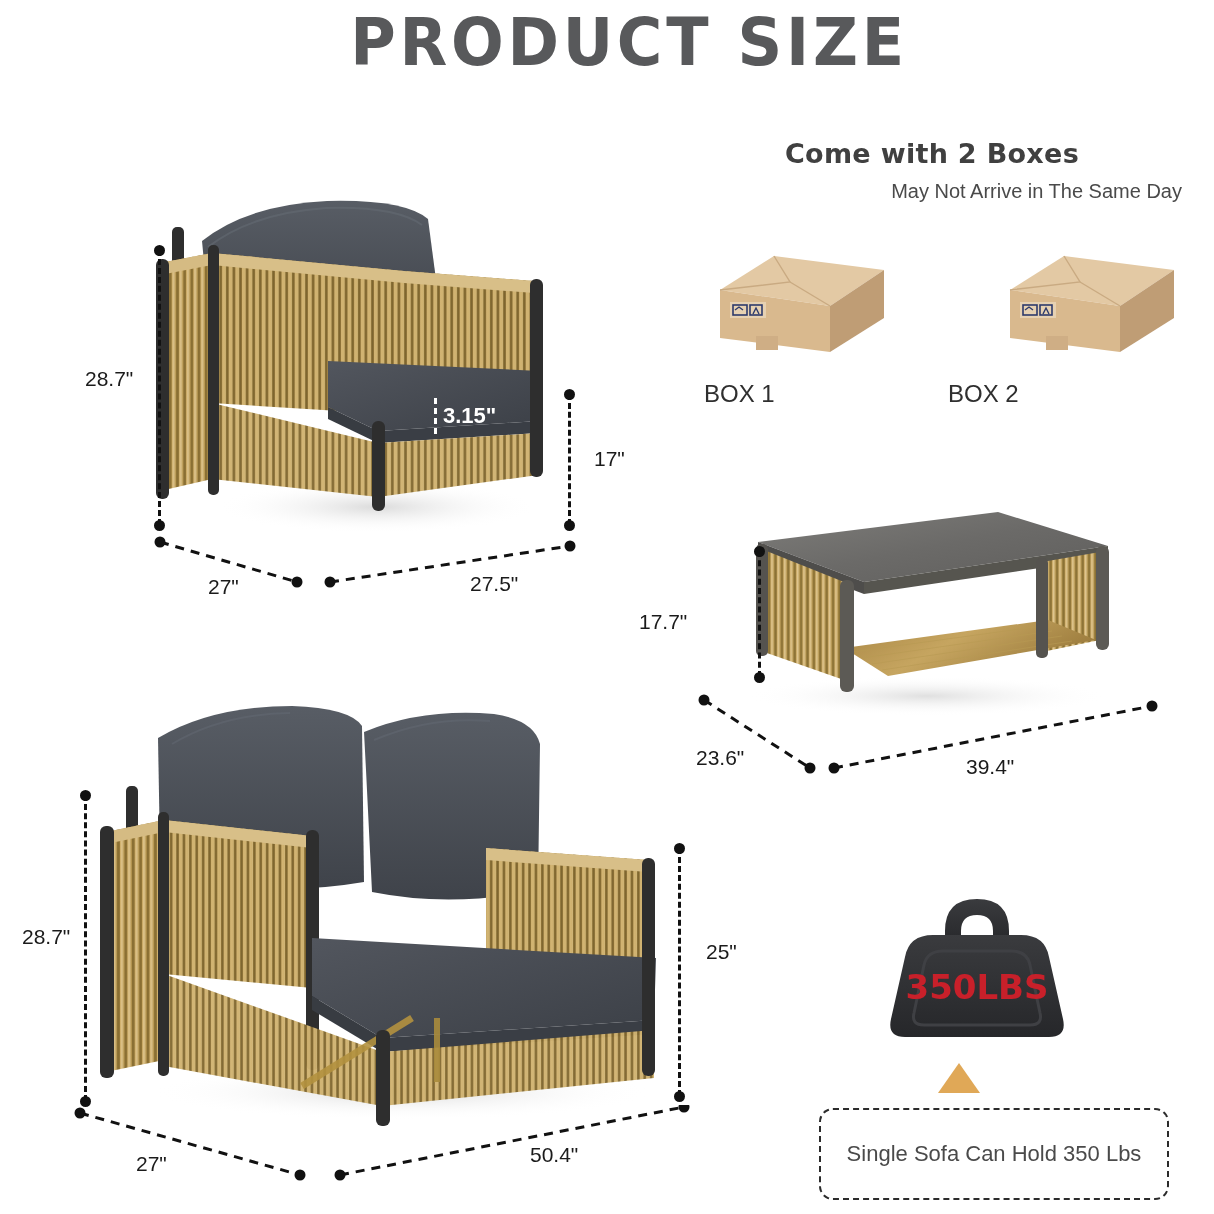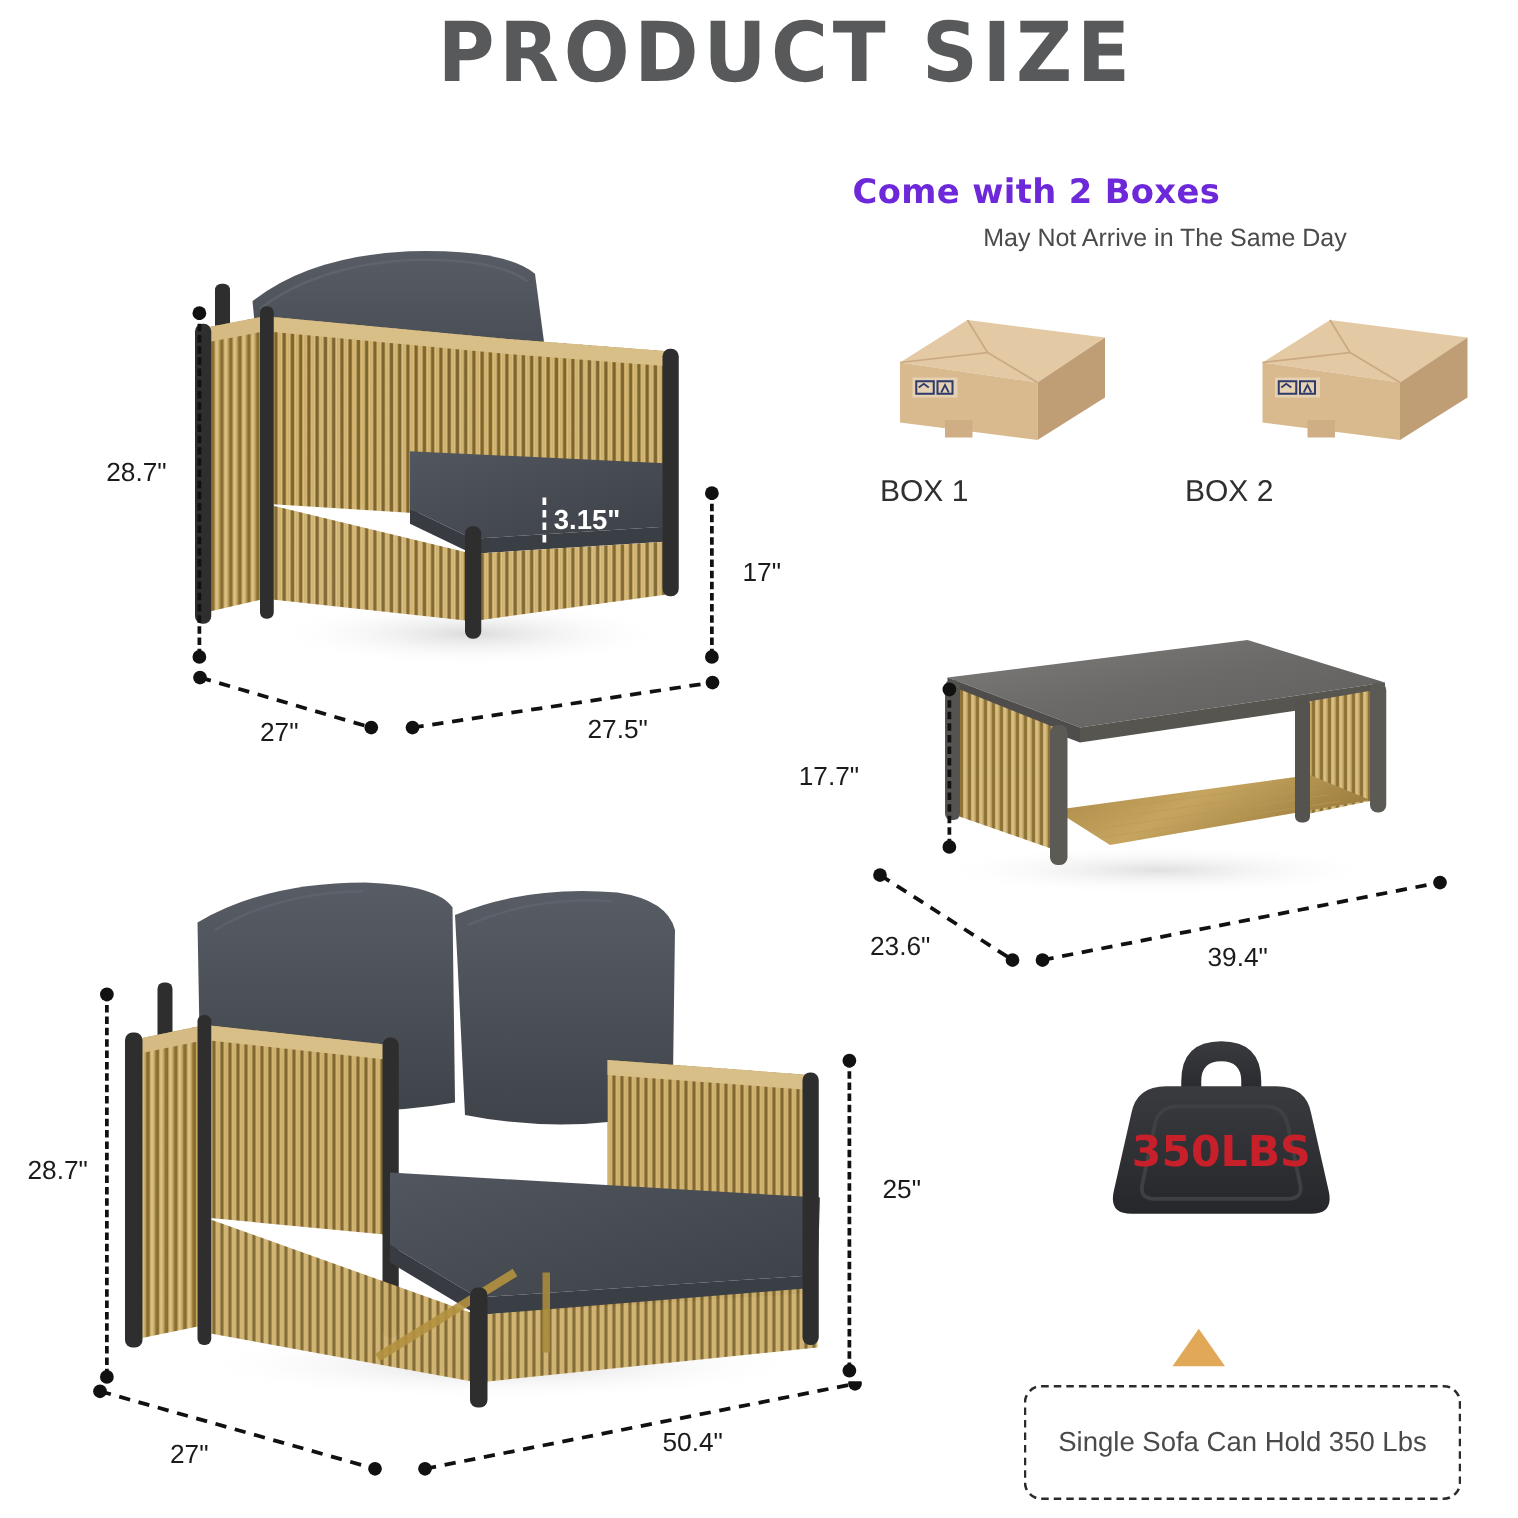--- a/index.html
+++ b/index.html
@@ -45,27 +45,28 @@
   }
   .vline {
     position:absolute;
     border-left:3px dashed #111;
   }
   .vline.white-line { border-left:3px dashed #ffffff; }
 
   
   #boxes-heading {
     position:absolute; left:660px; top:138px; width:500px;
-    font-size:27px; font-weight:bold; color:#6d28d9;
+    text-align:center;
+    font-size:27px; font-weight:bold; color:#404040;
     font-family:"DejaVu Sans", sans-serif;
     letter-spacing:0.3px;
   }
   #boxes-sub {
     position:absolute; left:660px; top:180px; width:500px;
-    text-align:center;
+    text-align:right;
     font-size:20px; font-weight:300; color:#4a4a4a;
     font-family:"Liberation Sans", sans-serif;
   }
   .box-label {
     position:absolute; width:200px; text-align:left;
     font-size:24px; color:#2f2f2f;
   }
 
   
   #load-callout {
@@ -360,21 +361,21 @@
     <line x1="18" y1="8" x2="238" y2="70" stroke="#111" stroke-width="3" stroke-dasharray="9,7"></line>
     <circle cx="18" cy="8" r="5.5" fill="#111"></circle>
     <circle cx="238" cy="70" r="5.5" fill="#111"></circle>
     <line x1="278" y1="70" x2="622" y2="2" stroke="#111" stroke-width="3" stroke-dasharray="9,7"></line>
     <circle cx="278" cy="70" r="5.5" fill="#111"></circle>
     <circle cx="622" cy="2" r="5.5" fill="#111"></circle>
   </svg>
   <div class="dim-label" style="left:114px; top:1152px;">27"</div>
   <div class="dim-label" style="left:508px; top:1143px;">50.4"</div>
 
-  <div style="position:absolute; left:845px; top:813px; width:220px; height:190px;">
+  <div style="position:absolute; left:845px; top:879px; width:220px; height:190px;">
     <svg width="220" height="190" viewBox="0 0 220 190">
       <defs>
         <linearGradient id="wG" x1="0" y1="0" x2="0" y2="1">
           <stop offset="0" stop-color="#3a3b3e"></stop>
           <stop offset="1" stop-color="#26272a"></stop>
         </linearGradient>
       </defs>
       <path d="M78 52 q0 -32 32 -32 q32 0 32 32 l0 14 l-16 0 l0 -14 q0 -16 -16 -16 q-16 0 -16 16 l0 14 l-16 0 Z" fill="url(#wG)"></path>
       <path d="M66 56 L154 56 Q178 56 182 78 L196 140 Q200 158 182 158 L38 158 Q20 158 24 140 L38 78 Q42 56 66 56 Z" fill="url(#wG)"></path>
       <path d="M76 72 L144 72 Q160 72 163 86 L173 134 Q176 146 163 146 L57 146 Q44 146 47 134 L57 86 Q60 72 76 72 Z" fill="none" stroke="#3f4044" stroke-width="3"></path>

